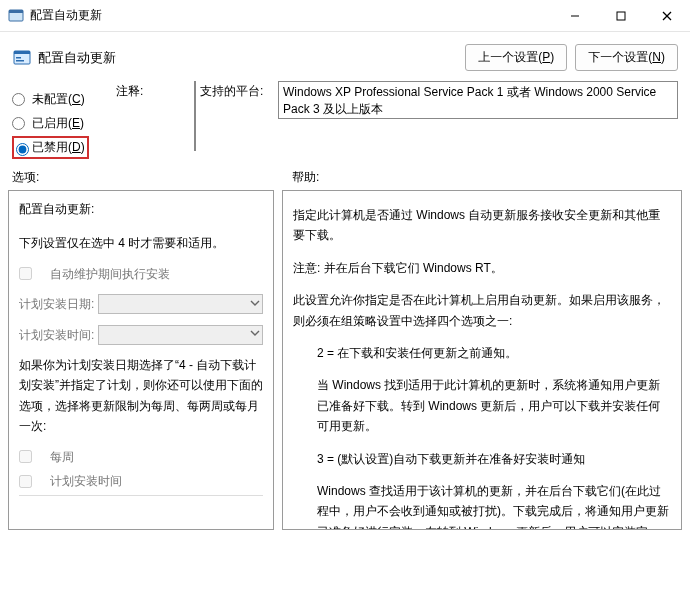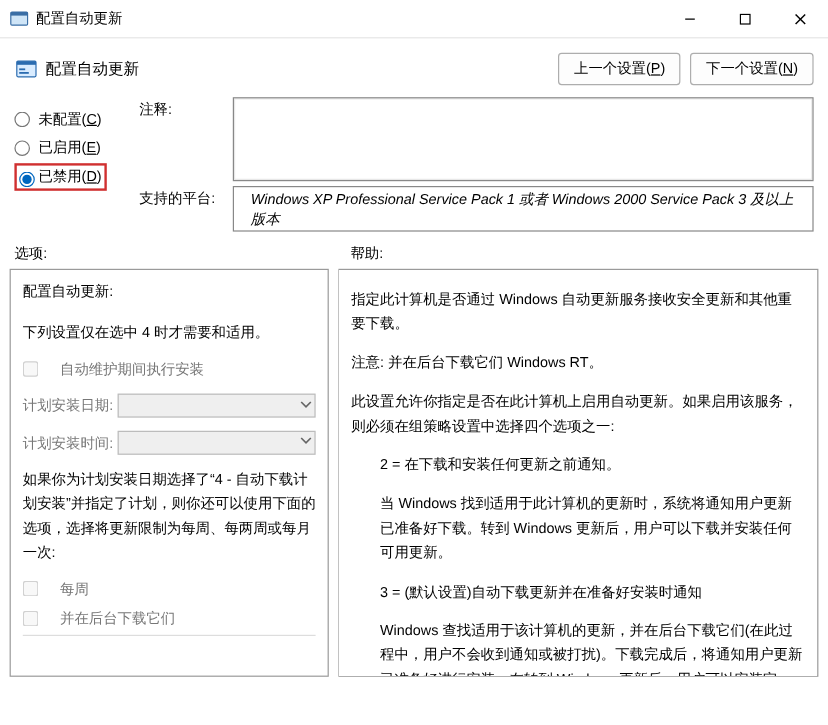--- a/index.html
+++ b/index.html
@@ -44,34 +44,33 @@
     display:flex;
     padding: 4px 12px 4px 12px;
     gap: 12px;
   }
   .radio-col { width: 92px; padding-top: 6px;}
   .radio-row { display:flex; align-items:center; height: 24px; gap:4px; }
   .radio-row input[type=radio]{ margin:0 3px 0 0; }
   .radio-row label u{ text-decoration: underline; }
   .highlight { border:2px solid #d03030; padding:1px 2px; display:inline-flex; align-items:flex-end;}
   .accent-radio { accent-color:#0067c0; }
-  .mid-col { display:flex; flex-direction:column; gap:4px; flex:1;}
+  .mid-col { display:flex; flex-direction:row; gap:4px; flex:1;}
   .mid-row { display:flex; gap:6px; }
   .lbl { width: 72px; padding-top:2px; color:#000;}
   .comment-box {
     flex:1; height:70px;
     border:1px solid #888; background:#fff;
     box-shadow: inset 0 0 0 1px #e8e8e8;
   }
   .platform-box {
     flex:1; height:38px;
     border:1px solid #888; background:#fff;
-    padding:2px 14px; line-height:1.4;
+    padding:2px 4px; line-height:1.4;
     overflow:hidden;
-    font-style:italic;
   }
   .labels-row {
     display:flex; padding: 6px 12px 4px 12px;
   }
   .labels-row .l-left{ width: 280px; }
   .lower {
     display:flex; gap:8px;
     padding: 0 8px 8px 8px;
     height: 348px;
   }
@@ -217,21 +216,21 @@
     </div>
 
     <div class="para">如果你为计划安装日期选择了“4 - 自动下载计划安装”并指定了计划，则你还可以使用下面的选项，选择将更新限制为每周、每两周或每月一次:</div>
 
     <div class="chk-row">
       <input type="checkbox" disabled="" style="">
       <span class="gray">每周</span>
     </div>
     <div class="chk-row">
       <input type="checkbox" disabled="" style="">
-      <span class="gray">并在后台下载它们</span>
+      <span class="gray">计划安装时间</span>
     </div>
     <hr class="hr-bottom">
   </div>
 
   <div class="panel panel-right">
     <p>指定此计算机是否通过 Windows 自动更新服务接收安全更新和其他重要下载。</p>
     <p>注意: 并在后台下载它们 Windows RT。</p>
     <p>此设置允许你指定是否在此计算机上启用自动更新。如果启用该服务，则必须在组策略设置中选择四个选项之一:</p>
     <p class="indent">2 = 在下载和安装任何更新之前通知。</p>
     <p class="indent">当 Windows 找到适用于此计算机的更新时，系统将通知用户更新已准备好下载。转到 Windows 更新后，用户可以下载并安装任何可用更新。</p>

